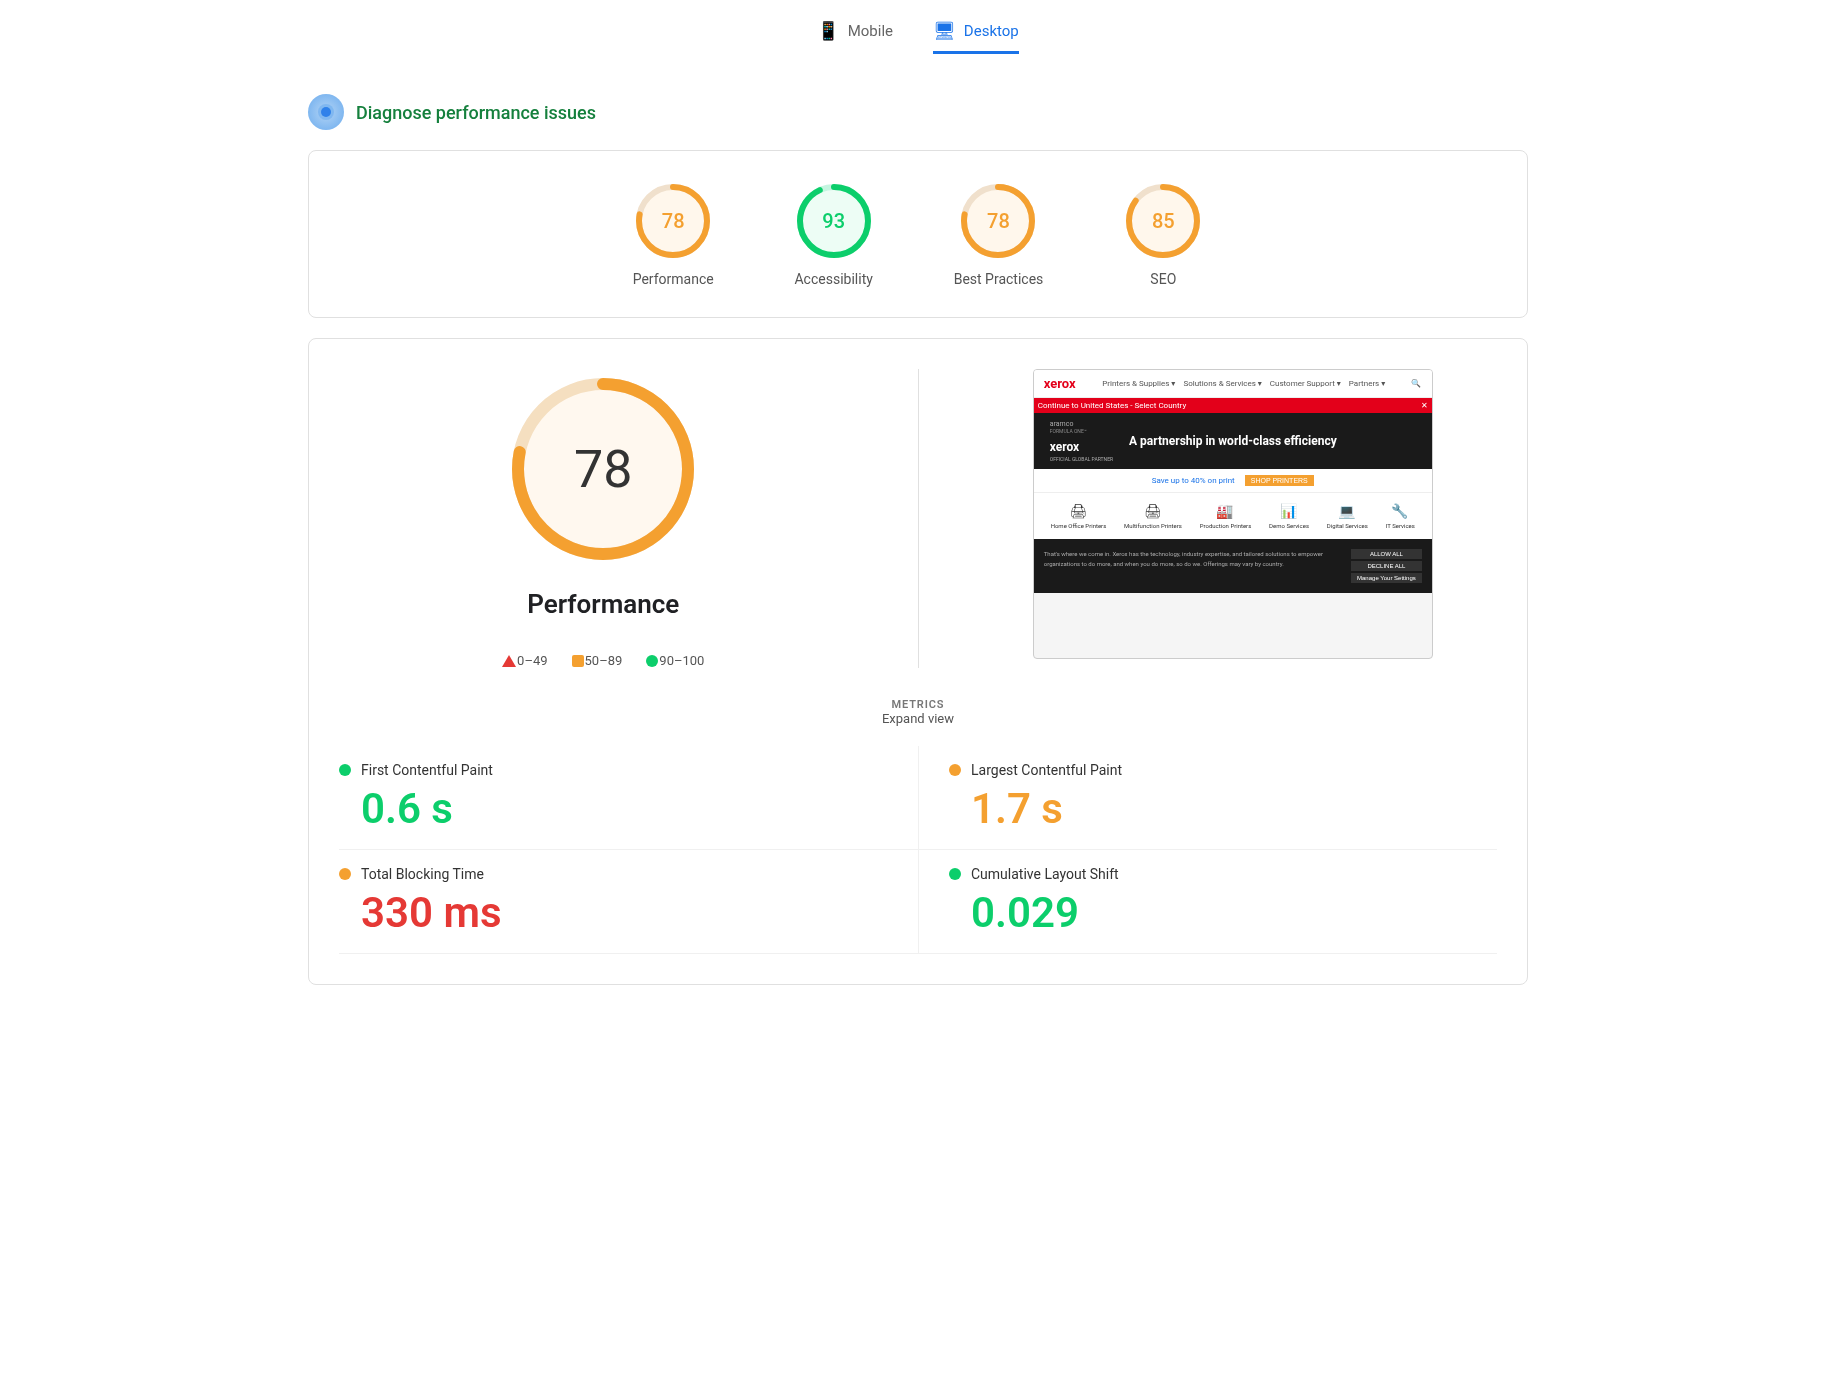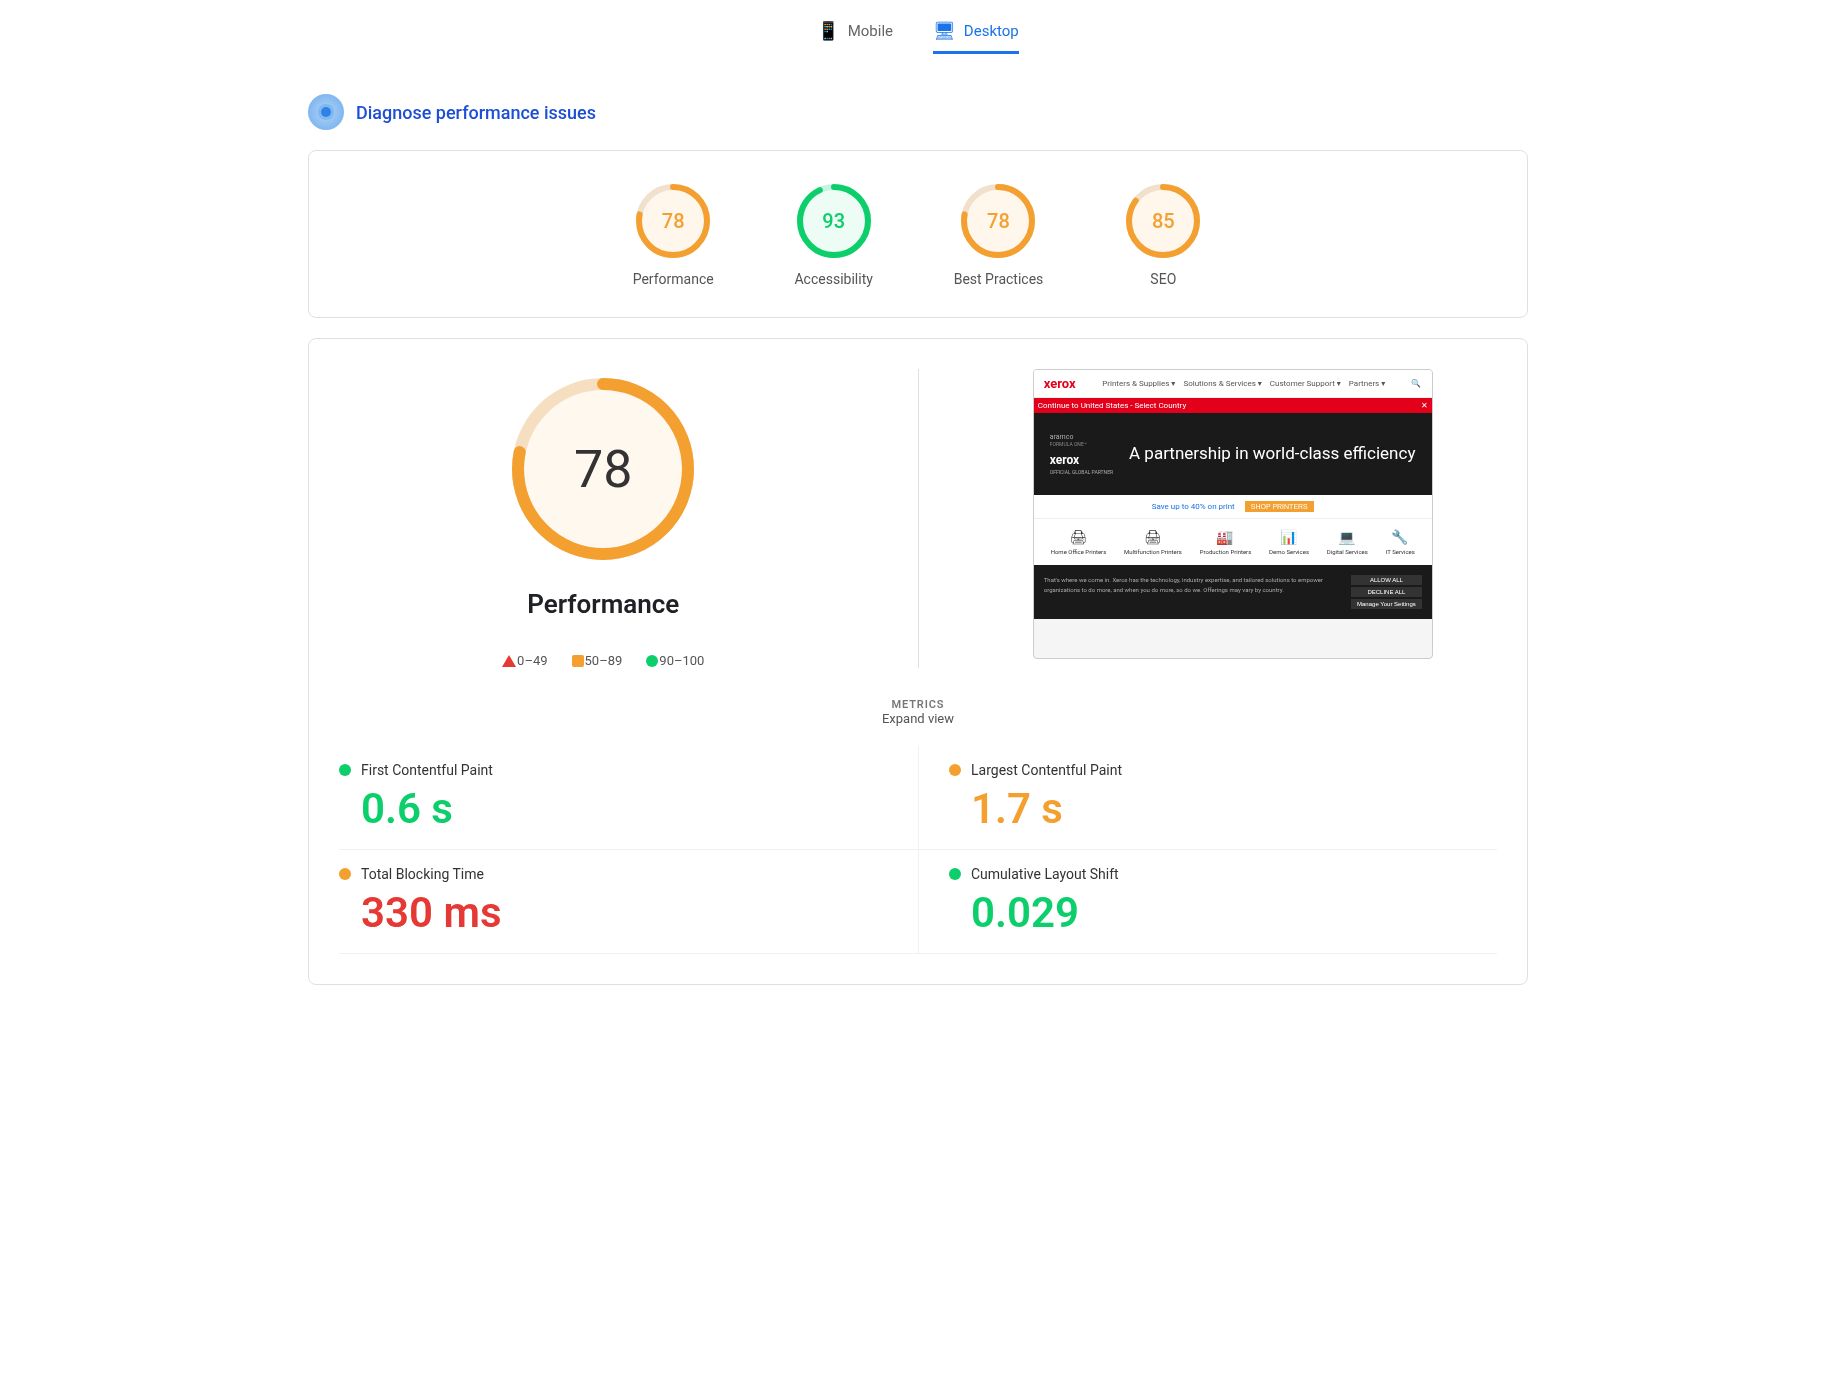--- a/index.html
+++ b/index.html
@@ -60,21 +60,21 @@
       border-radius: 50%;
       background: radial-gradient(circle, #b3d4f5, #6aabee);
       display: flex;
       align-items: center;
       justify-content: center;
     }
 
     .diagnose-title {
       font-size: 18px;
       font-weight: 500;
-      color: #1d4ed8;
+      color: #15803d;
     }
 
     
     .scores-card {
       border: 1px solid #e0e0e0;
       border-radius: 8px;
       padding: 30px 20px;
       margin-bottom: 20px;
     }
 
@@ -272,40 +272,40 @@
       font-size: 8px;
       padding: 3px 4px;
       display: flex;
       justify-content: space-between;
       align-items: center;
     }
 
     .xerox-hero {
       background: #1a1a1a;
       color: #fff;
-      padding: 20px 16px;
+      padding: 7px 16px;
       display: flex;
       align-items: center;
       gap: 16px;
     }
 
     .xerox-partner-logo {
       display: flex;
       align-items: center;
       gap: 8px;
     }
 
     .aramco-text {
       font-size: 7px;
       color: #aaa;
     }
 
     .xerox-tagline {
-      font-size: 17px;
-      font-weight: normal;
+      font-size: 12px;
+      font-weight: bold;
       line-height: 1.4;
     }
 
     .xerox-promo {
       background: #fff;
       padding: 6px 10px;
       font-size: 8px;
       color: #1a73e8;
       border-bottom: 1px solid #eee;
       text-align: center;

